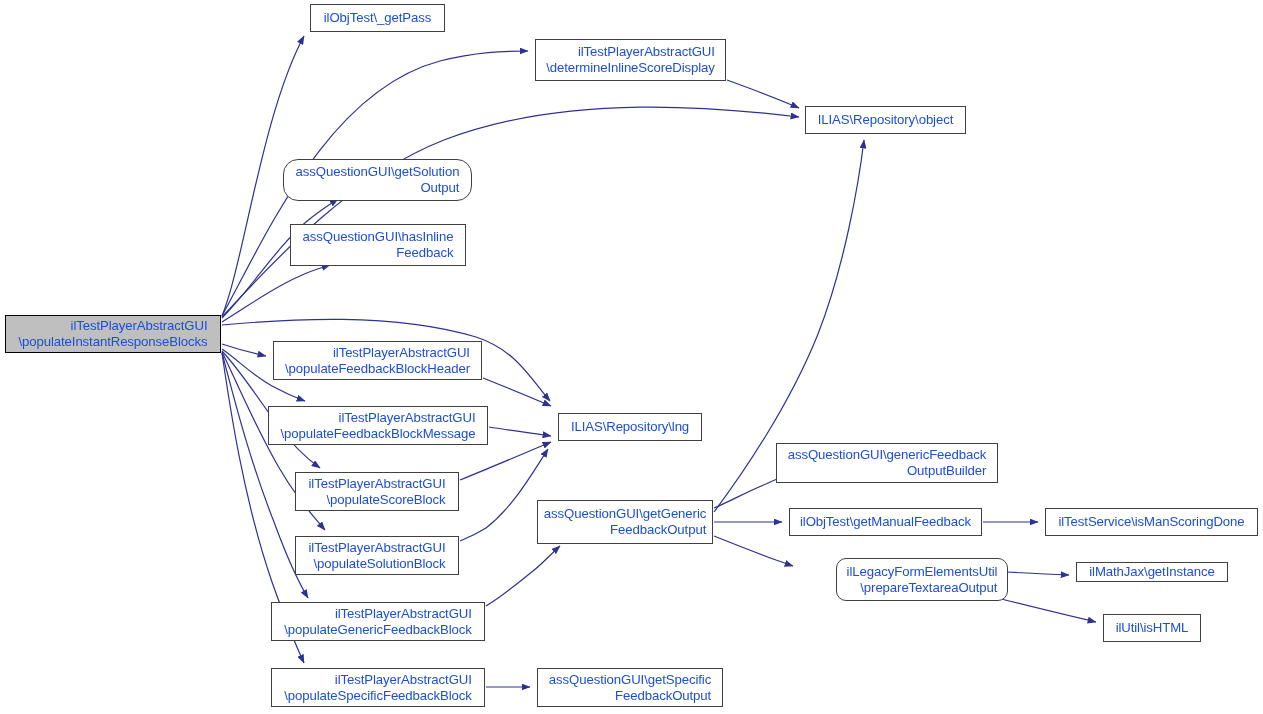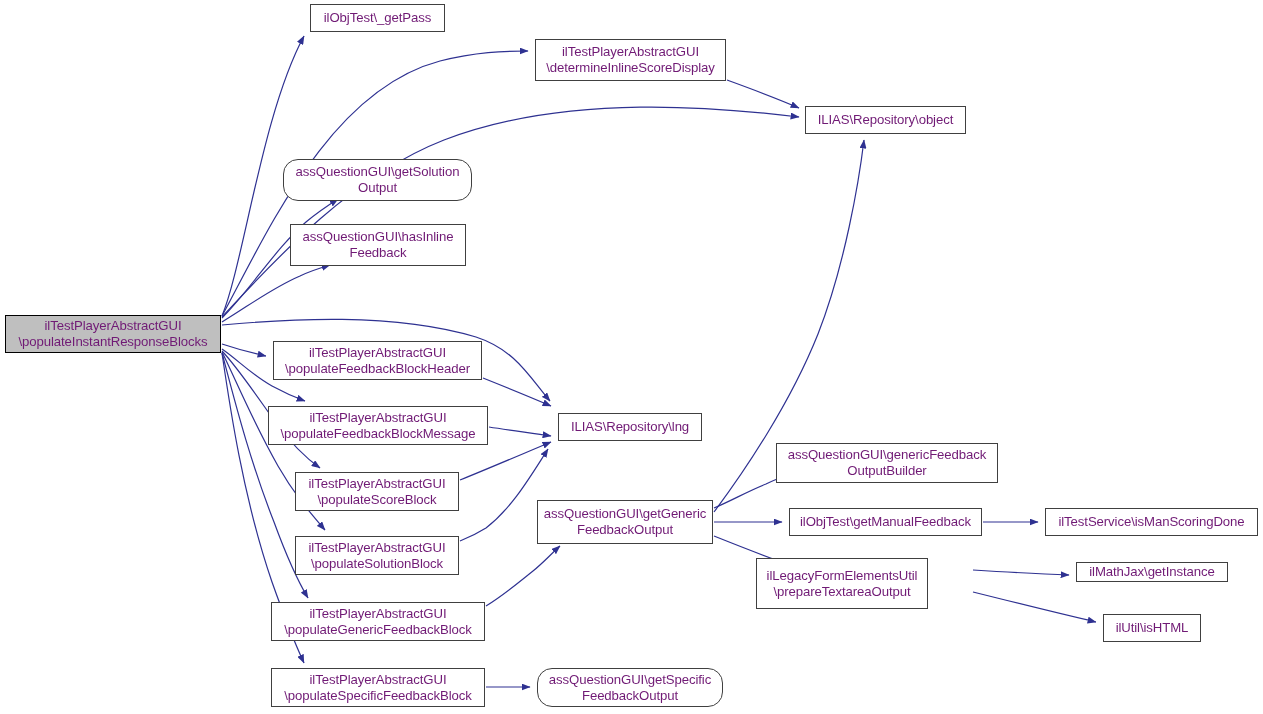--- a/index.html
+++ b/index.html
@@ -21,25 +21,25 @@
     top: 0;
     width: 1263px;
     height: 714px;
     pointer-events: none;
   }
   .node {
     position: absolute;
     box-sizing: border-box;
     border: 1px solid #404040;
     background: #ffffff;
-    color: #701a75;
+    color: #1d4ed8;
     display: flex;
     align-items: center;
     justify-content: center;
-    text-align: center;
+    text-align: right;
     font-size: 13.2px;
     line-height: 15.6px;
     letter-spacing: -0.1px;
     white-space: pre-line;
     padding: 0 4px;
   }
   .node.highlight {
     background: #bfbfbf;
     border-color: #000000;
   }
@@ -106,24 +106,24 @@
       <div class="node" style="left: 295px; top: 472px; width: 164px; height: 39px;"><span class="node-label">ilTestPlayerAbstractGUI
 \populateScoreBlock</span></div>
       <div class="node" style="left: 295px; top: 536px; width: 164px; height: 39px;"><span class="node-label">ilTestPlayerAbstractGUI
 \populateSolutionBlock</span></div>
       <div class="node" style="left: 271px; top: 602px; width: 214px; height: 39px;"><span class="node-label">ilTestPlayerAbstractGUI
 \populateGenericFeedbackBlock</span></div>
       <div class="node" style="left: 271px; top: 668px; width: 214px; height: 39px;"><span class="node-label">ilTestPlayerAbstractGUI
 \populateSpecificFeedbackBlock</span></div>
       <div class="node" style="left: 537px; top: 500px; width: 176px; height: 44px;"><span class="node-label">assQuestionGUI\getGeneric
 FeedbackOutput</span></div>
-      <div class="node" style="left: 537px; top: 668px; width: 186px; height: 39px; border-radius: 15px;"><span class="node-label">assQuestionGUI\getSpecific
+      <div class="node" style="left: 537px; top: 668px; width: 186px; height: 39px;"><span class="node-label">assQuestionGUI\getSpecific
 FeedbackOutput</span></div>
       <div class="node" style="left: 776px; top: 443px; width: 222px; height: 40px;"><span class="node-label">assQuestionGUI\genericFeedback
 OutputBuilder</span></div>
       <div class="node" style="left: 789px; top: 508px; width: 193px; height: 28px;"><span class="node-label">ilObjTest\getManualFeedback</span></div>
-      <div class="node" style="left: 756px; top: 558px; width: 172px; height: 51px;"><span class="node-label">ilLegacyFormElementsUtil
+      <div class="node" style="left: 836px; top: 558px; width: 172px; height: 43px; border-radius: 10px;"><span class="node-label">ilLegacyFormElementsUtil
 \prepareTextareaOutput</span></div>
       <div class="node" style="left: 1045px; top: 508px; width: 213px; height: 28px;"><span class="node-label">ilTestService\isManScoringDone</span></div>
       <div class="node" style="left: 1076px; top: 562px; width: 152px; height: 20px;"><span class="node-label">ilMathJax\getInstance</span></div>
       <div class="node" style="left: 1103px; top: 614px; width: 98px; height: 28px;"><span class="node-label">ilUtil\isHTML</span></div>
     </div>
 </div>
 
 </body></html>

